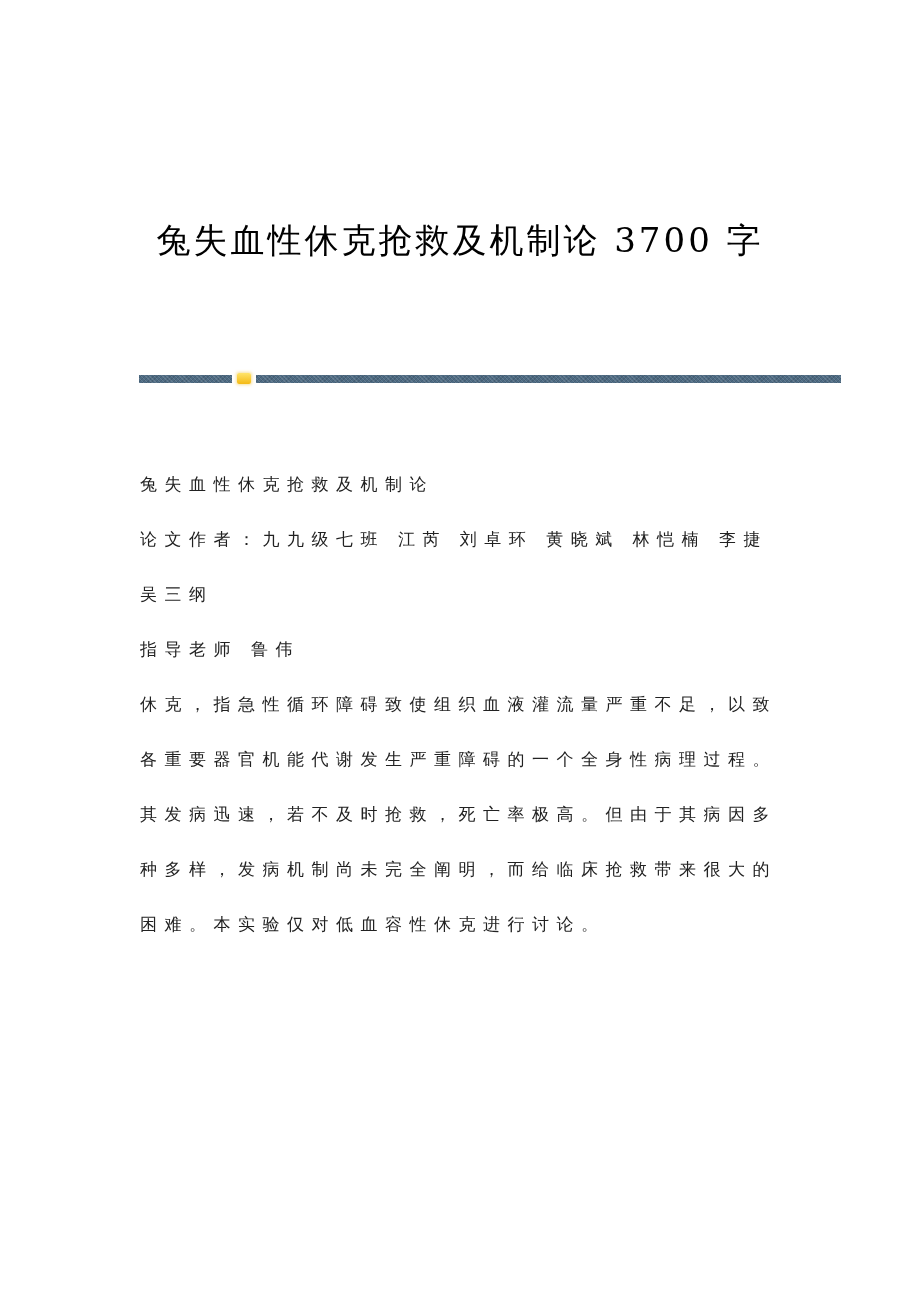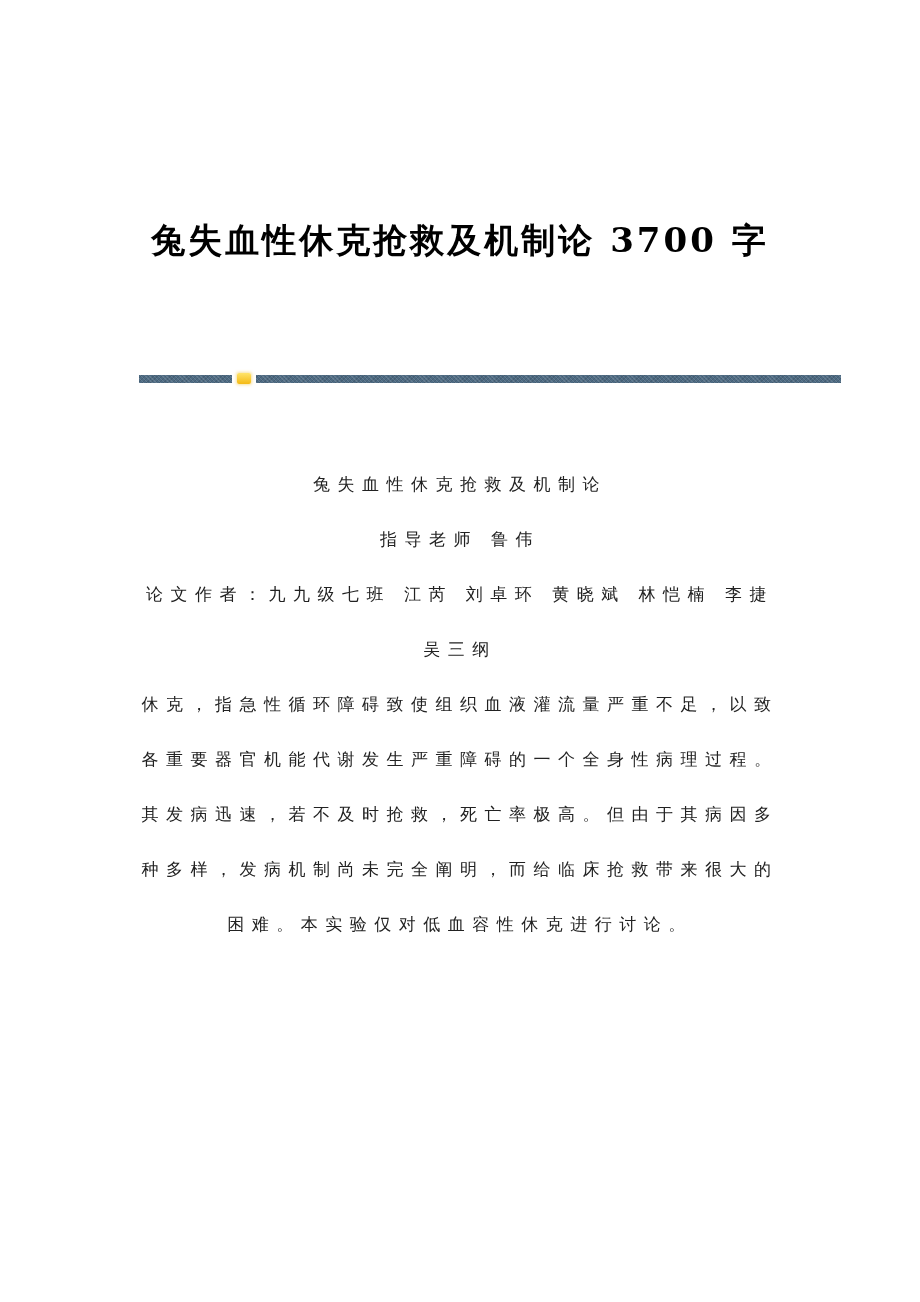--- a/index.html
+++ b/index.html
@@ -2,21 +2,21 @@
 <html><head>
 <meta charset="utf-8">
 <style>
   html, body { margin: 0; padding: 0; background: #ffffff; }
   body { width: 920px; height: 1302px; position: relative; overflow: hidden; }
   .page { position: absolute; left: 0; top: 0; width: 920px; height: 1302px; background: #fff; }
   .title {
     position: absolute; left: 0; top: 214px; width: 920px; text-align: center;
     font-family: "DejaVu Serif", "Liberation Serif", serif;
     font-size: 34px; line-height: 52px; color: #000; letter-spacing: 3px;
-    font-weight: bold;
+    font-weight: normal;
   }
   .divider { position: absolute; top: 375px; left: 139px; width: 702px; height: 9px; }
   .bar {
     position: absolute; top: 0; height: 8px;
     background-color: #4d6a82;
     background-image:
       repeating-linear-gradient(45deg, rgba(255,255,255,0.12) 0 1px, transparent 1px 3px),
       repeating-linear-gradient(-45deg, rgba(0,0,0,0.12) 0 1px, transparent 1px 3px);
   }
   .bar-left { left: 0; width: 93px; }
@@ -26,34 +26,34 @@
     background: linear-gradient(#ffe46a, #f4b914);
     border-radius: 2px;
     box-shadow: 0 0 3px 1px rgba(240,200,80,0.55);
   }
   .body {
     position: absolute; left: 140px; top: 457px; width: 640px;
     font-family: "DejaVu Sans", "Liberation Sans", sans-serif;
     font-size: 17px; line-height: 55px; color: #222;
     letter-spacing: 7.5px;
   }
-  .body p { margin: 0; padding: 0; text-align: center; }
+  .body p { margin: 0; padding: 0; }
 </style>
 </head>
 <body>
 
 <div class="page">
   <div class="title">兔失血性休克抢救及机制论 3700 字</div>
 
   <div class="divider">
     <div class="bar bar-left"></div>
     <div class="gem"></div>
     <div class="bar bar-right"></div>
   </div>
 
   <div class="body">
     <p>兔失血性休克抢救及机制论</p>
+    <p>论文作者：九九级七班 江芮 刘卓环 黄晓斌 林恺楠 李捷 吴三纲</p>
     <p>指导老师 鲁伟</p>
-    <p>论文作者：九九级七班 江芮 刘卓环 黄晓斌 林恺楠 李捷 吴三纲</p>
     <p>休克，指急性循环障碍致使组织血液灌流量严重不足，以致各重要器官机能代谢发生严重障碍的一个全身性病理过程。其发病迅速，若不及时抢救，死亡率极高。但由于其病因多种多样，发病机制尚未完全阐明，而给临床抢救带来很大的困难。本实验仅对低血容性休克进行讨论。</p>
 
   </div>
 </div>
 
 </body></html>

